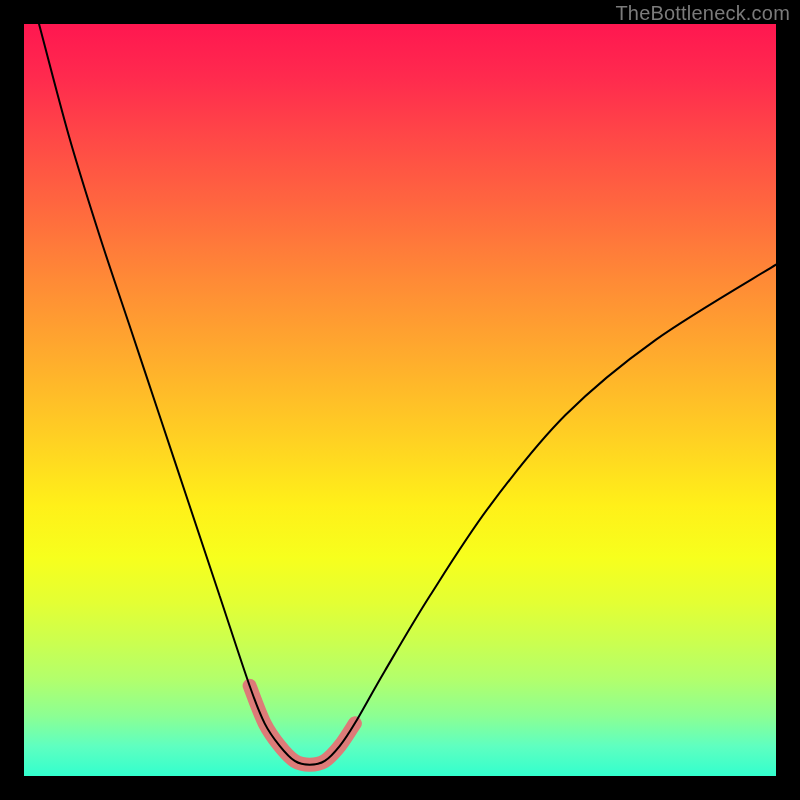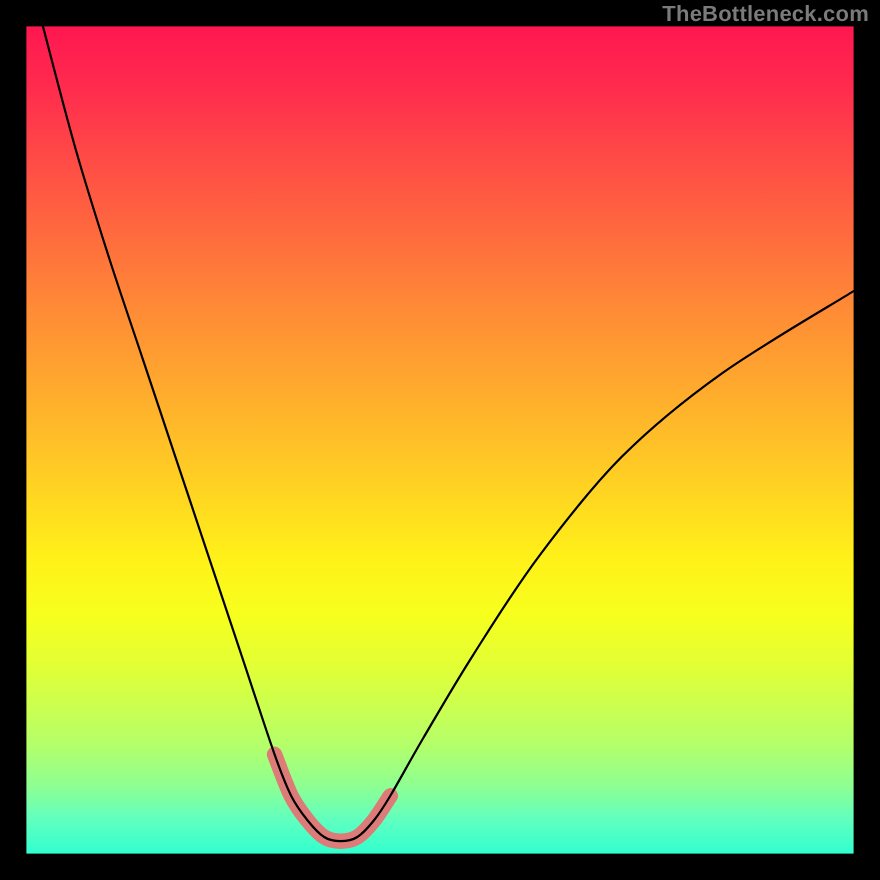--- a/index.html
+++ b/index.html
@@ -35,21 +35,21 @@
       #32ffce 100%
     );
   }
   .watermark {
     position: absolute;
     top: 2px;
     right: 10px;
     color: #7b7b7b;
     font-size: 20px;
     letter-spacing: 0.2px;
-    font-weight: 700;
+    font-weight: 400;
   }
   svg.curve {
     position: absolute;
     left: 0;
     top: 0;
     width: 752px;
     height: 752px;
     overflow: visible;
   }
   .main-path {

